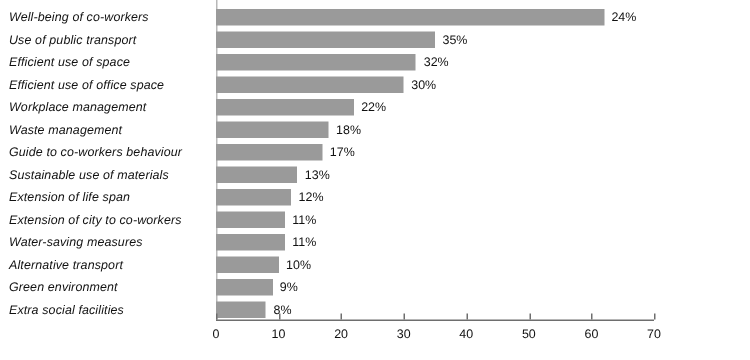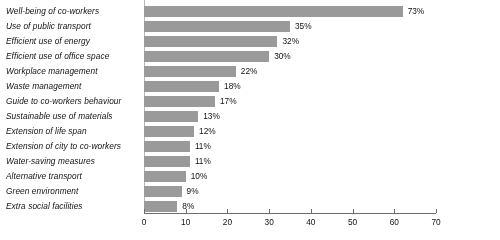--- a/index.html
+++ b/index.html
@@ -116,40 +116,40 @@
   }
 </style>
 </head>
 <body>
 
 <div id="chart-root">
 
   <div id="category-labels">
       <div class="cat-label" style="top: 4px;">Well-being of co-workers</div>
       <div class="cat-label" style="top: 19px;">Use of public transport</div>
-      <div class="cat-label" style="top: 34px;">Efficient use of energy</div>
+      <div class="cat-label" style="top: 34px;">Efficient use of space</div>
       <div class="cat-label" style="top: 49px;">Efficient use of office space</div>
       <div class="cat-label" style="top: 79px;">Waste management</div>
       <div class="cat-label" style="top: 64px;">Workplace management</div>
       <div class="cat-label" style="top: 94px;">Guide to co-workers behaviour</div>
       <div class="cat-label" style="top: 109px;">Sustainable use of materials</div>
       <div class="cat-label" style="top: 124px;">Extension of life span</div>
       <div class="cat-label" style="top: 139px;">Extension of city to co-workers</div>
       <div class="cat-label" style="top: 154px;">Water-saving measures</div>
       <div class="cat-label" style="top: 169px;">Alternative transport</div>
       <div class="cat-label" style="top: 184px;">Green environment</div>
       <div class="cat-label" style="top: 199px;">Extra social facilities</div>
     </div>
 
   <div id="origin-spine"></div>
 
   <div id="plot-area">
       <div class="bar-row" style="top: 4px;">
         <div class="bar" style="width: 258.629px; background: rgb(154, 154, 154);"></div>
-        <div class="bar-value" style="left: 263.629px;">73%</div>
+        <div class="bar-value" style="left: 263.629px;">24%</div>
       </div>
       <div class="bar-row" style="top: 19px;">
         <div class="bar" style="width: 146px; background: rgb(154, 154, 154);"></div>
         <div class="bar-value" style="left: 151px;">35%</div>
       </div>
       <div class="bar-row" style="top: 34px;">
         <div class="bar" style="width: 133.486px; background: rgb(154, 154, 154);"></div>
         <div class="bar-value" style="left: 138.486px;">32%</div>
       </div>
       <div class="bar-row" style="top: 49px;">

